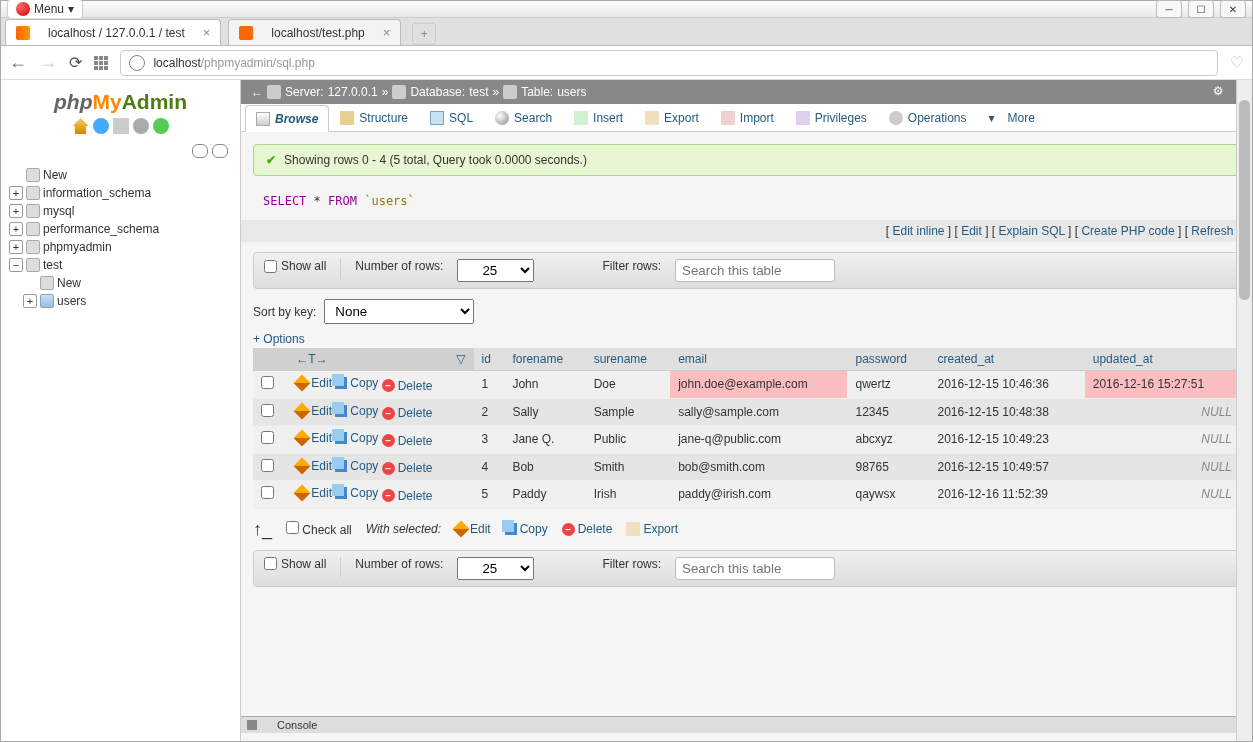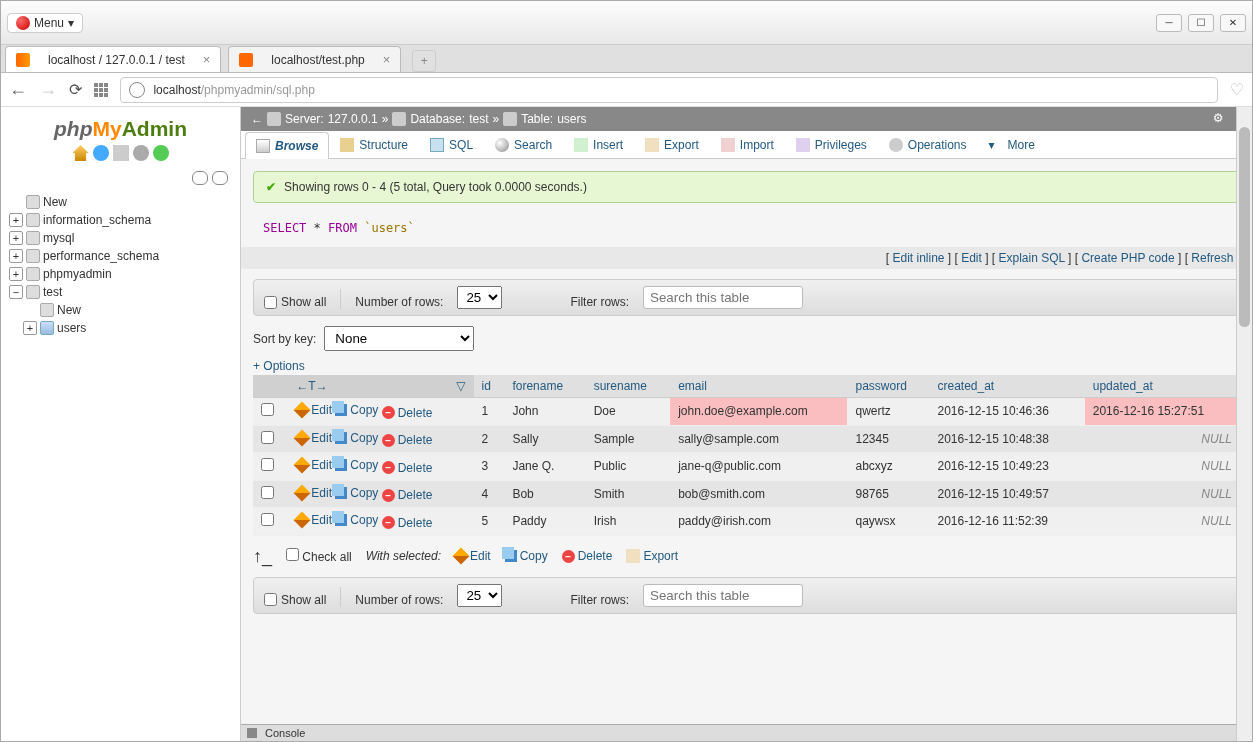--- a/index.html
+++ b/index.html
@@ -1,18 +1,18 @@
 <!DOCTYPE html>
 <html><head>
 <meta charset="utf-8">
 <style>
 * { box-sizing: border-box; margin: 0; padding: 0; }
 body { font-family: sans-serif; font-size: 12px; background: #fff; color: #333; }
 .window { width: 1253px; height: 742px; border: 1px solid #aaa; position: relative; background: #f5f5f5; display: flex; flex-direction: column; }
-.titlebar { height: 44px; background: linear-gradient(#fdfdfd,#e8e8e8); border-bottom: 1px solid #ccc; display: flex; align-items: center; padding: 0 6px; }
+.titlebar { height: 17px; background: linear-gradient(#fdfdfd,#e8e8e8); border-bottom: 1px solid #ccc; display: flex; align-items: center; padding: 0 6px; }
 .opera-btn { display: flex; align-items: center; gap: 4px; padding: 2px 8px; border: 1px solid #ccc; border-radius: 4px; background: #fff; }
 .opera-o { width: 14px; height: 14px; border-radius: 50%; background: radial-gradient(circle at 30% 30%, #ff6b6b, #c00); }
 .win-controls { margin-left: auto; display: flex; gap: 6px; }
 .win-btn { width: 26px; height: 18px; border: 1px solid #bbb; border-radius: 3px; background: #f8f8f8; display: flex; align-items: center; justify-content: center; font-size: 10px; cursor: pointer; }
 .tabbar { height: 28px; background: #e0e0e0; display: flex; align-items: flex-end; padding: 0 4px; border-bottom: 1px solid #bbb; }
 .tab { height: 26px; padding: 0 10px; display: flex; align-items: center; gap: 18px; background: #f3f3f3; border: 1px solid #bbb; border-bottom: none; border-radius: 4px 4px 0 0; margin-right: 7px; font-size: 12px; position: relative; }
 .tab.active { background: #fff; }
 .tab-close { font-size: 13px; color: #888; cursor: pointer; }
 .tab-fav { width: 14px; height: 14px; display: inline-block; }
 .pma-fav { background: linear-gradient(90deg,#f60,#f90); border-radius: 2px; }
@@ -69,44 +69,44 @@
 .ic-priv { background: #e0d0f0; }
 .ic-ops { background: #ccc; border-radius: 50%; }
 .ic-more::before { content: "▾"; }
 .success { background: #e7f7d3; border: 1px solid #b0d090; margin: 12px; padding: 8px 12px; border-radius: 4px; display: flex; align-items: center; gap: 8px; }
 .check { color: #4a0; font-weight: bold; }
 .sql-box { margin: 0 12px 6px; padding: 6px 10px; font-family: monospace; font-size: 12px; }
 .sql-kw { color: #909; }
 .sql-str { color: #970; }
 .sql-links { background: #e8e8e8; padding: 4px 12px; text-align: right; color: #333; }
 .sql-links a { color: #235a81; text-decoration: none; }
-.toolbar { background: linear-gradient(#f0f0f0,#ddd); border: 1px solid #ccc; margin: 10px 12px; padding: 6px 10px; display: flex; align-items: flex-end; gap: 14px; border-radius: 4px; }
+.toolbar { background: linear-gradient(#f0f0f0,#ddd); border: 1px solid #ccc; margin: 10px 12px; padding: 6px 10px; display: flex; align-items: flex-start; gap: 14px; border-radius: 4px; }
 .toolbar label { display: flex; align-items: center; gap: 4px; }
-.toolbar select { padding: 2px 4px; }
+.toolbar select { padding: 2px 20px; }
 .toolbar input[type=text] { padding: 3px 6px; border: 1px solid #bbb; border-radius: 3px; width: 160px; }
 .sep { width: 1px; height: 20px; background: #ccc; }
 .sort-row { margin: 8px 12px; display: flex; align-items: center; gap: 8px; }
 .sort-row select { padding: 3px 6px; min-width: 150px; }
 .options-link { margin: 6px 12px 2px; color: #235a81; cursor: pointer; }
 table.data { margin: 0 12px; border-collapse: collapse; width: calc(100% - 24px); }
 table.data th { background: #e0e0e0; padding: 4px 8px; text-align: left; color: #235a81; font-weight: normal; cursor: pointer; border-bottom: 1px solid #ccc; }
 table.data th.action { background: #d0d0d0; }
 table.data td { padding: 5px 8px; border-bottom: 1px solid #eee; }
 table.data tr.odd { background: #f0f0f0; }
 table.data tr.even { background: #e5e5e5; }
 .row-link { color: #235a81; text-decoration: none; display: inline-flex; align-items: center; gap: 3px; }
 .pencil { width: 12px; height: 12px; background: linear-gradient(135deg,#fa0 50%,#c60 50%); transform: rotate(45deg); }
 .copy-ic { width: 12px; height: 12px; background: #48c; position: relative; }
 .copy-ic::after { content: ""; position: absolute; width: 12px; height: 12px; background: #9ce; left: -3px; top: -3px; }
 .del-ic { width: 13px; height: 13px; background: #e44; border-radius: 50%; display: inline-flex; align-items: center; justify-content: center; color: #fff; font-size: 10px; font-weight: bold; }
 .null { color: #888; font-style: italic; text-align: right; }
 .highlight-pink { background: #fabec0; }
 .footer-row { margin: 10px 12px; display: flex; align-items: center; gap: 14px; }
 .arrow-up { font-size: 18px; }
-.console-bar { position: absolute; bottom: 0; left: 0; right: 16px; background: #ddd; border-top: 1px solid #aaa; padding: 2px 6px; font-size: 11px; display: flex; align-items: center; gap: 8px; }
+.console-bar { position: absolute; bottom: 8px; left: 0; right: 16px; background: #ddd; border-top: 1px solid #aaa; padding: 2px 6px; font-size: 11px; display: flex; align-items: center; gap: 20px; }
 .triangle { width: 10px; height: 10px; background: #888; }
 .scrollbar-v { position: absolute; right: 0; top: 0; bottom: 0; width: 16px; background: #eee; border-left: 1px solid #ccc; }
 .scrollbar-v::after { content: ""; position: absolute; left: 2px; right: 2px; top: 20px; height: 200px; background: #bbb; border-radius: 6px; }
 </style>
 </head>
 <body>
 
 <div class="window">
   <div class="titlebar">
     <div class="opera-btn">

